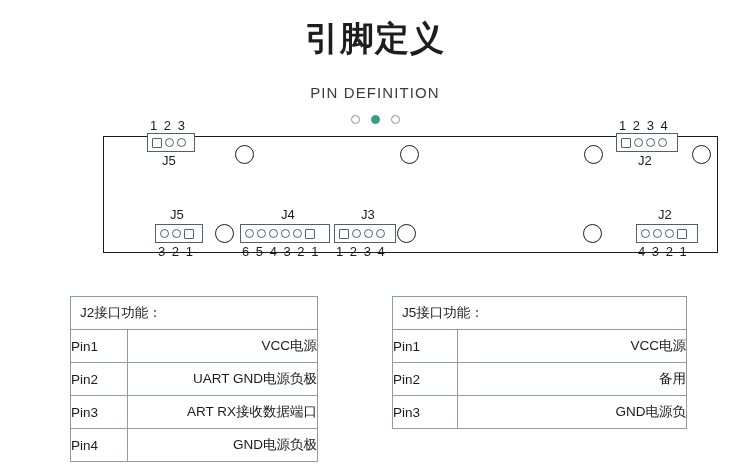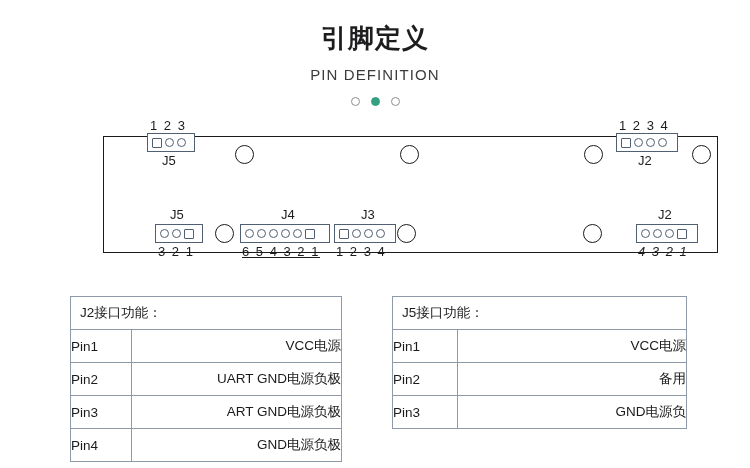--- a/index.html
+++ b/index.html
@@ -9,32 +9,32 @@
     font-family:"Liberation Sans","DejaVu Sans",sans-serif;
     color:#231f20;
     position:relative;
     overflow:hidden;
   }
   .page{position:relative;width:750px;height:468px;}
 
   
   .header{position:absolute;left:0;top:0;width:750px;text-align:center;}
   .title{
-    font-size:26px;line-height:40px;
+    font-size:34px;line-height:40px;
     font-weight:700;
     letter-spacing:1px;
     color:#1d1d1f;
     margin-top:18px;
     font-family:"DejaVu Sans","Liberation Sans",sans-serif;
   }
   .subtitle{
     font-size:15px;line-height:18px;
     letter-spacing:1.1px;
     color:#3c3c3e;
-    margin-top:8px;
+    margin-top:26px;
     font-family:"Liberation Sans",sans-serif;
   }
   .dots{margin-top:13px;display:flex;justify-content:center;align-items:center;gap:11px;}
   .dot{width:9px;height:9px;border-radius:50%;box-sizing:border-box;
        border:1.3px solid #8d8f92;background:transparent;}
   .dot.active{background:#35a07f;border-color:#35a07f;}
 
   
   .board-wrap{position:absolute;left:0;top:118px;width:726px;height:150px;margin-left:34px;}
   .board{
@@ -101,21 +101,21 @@
   .tbl td{
     border:1px solid #8f9aa8;
     padding:0;
     height:32px;
     vertical-align:middle;
     font-weight:400;
   }
   .tbl td.hdr{ padding-left:9px; text-align:left;}
   .tbl td.pin-cell{ text-align:left; width:66px;}
   .tbl td.fn-cell{ padding-left:10px; text-align:right;}
-  .tbl-j2{left:70px;top:296px;width:272px;}
+  .tbl-j2{left:70px;top:296px;width:248px;}
   .tbl-j5{left:392px;top:296px;width:295px;}
   .tbl-j2 td.fn-cell{width:229px;}
   .tbl-j5 td.fn-cell{width:228px;}
 </style>
 </head>
 <body>
 
 <div class="page">
 
   <div class="header">
@@ -167,58 +167,58 @@
 
     <div class="conn-label" style="left:247px;top:90px;text-align:center;">J4</div>
     <div class="conn" style="left:206px;top:106px;width:90px;height:19px;">
       <span class="pin"></span>
       <span class="pin"></span>
       <span class="pin"></span>
       <span class="pin"></span>
       <span class="pin"></span>
       <span class="pin sq"></span>
     </div>
-    <div class="pin-nums" style="left:208px;top:127px;text-decoration:underline;">6 5 4 3 2 1</div>
+    <div class="pin-nums" style="left:208px;top:127px;">6 5 4 3 2 1</div>
 
     <div class="conn-label" style="left:327px;top:90px;">J3</div>
     <div class="conn" style="left:300px;top:106px;width:62px;height:19px;">
       <span class="pin sq"></span>
       <span class="pin"></span>
       <span class="pin"></span>
       <span class="pin"></span>
     </div>
     <div class="pin-nums" style="left:302px;top:127px;">1 2 3 4</div>
 
     <div class="conn-label" style="left:624px;top:90px;">J2</div>
     <div class="conn" style="left:602px;top:106px;width:62px;height:19px;">
       <span class="pin"></span>
       <span class="pin"></span>
       <span class="pin"></span>
       <span class="pin sq"></span>
     </div>
-    <div class="pin-nums" style="left:604px;top:127px;font-style:italic;">4 3 2 1</div>
+    <div class="pin-nums" style="left:604px;top:127px;">4 3 2 1</div>
 
   </div>
 
   <table class="tbl tbl-j2">
     <tbody>
         <tr>
       <td class="hdr" colspan="2">J2接口功能：</td>
     </tr>
     <tr>
       <td class="pin-cell">Pin1</td>
       <td class="fn-cell">VCC电源</td>
     </tr>
     <tr>
       <td class="pin-cell">Pin2</td>
       <td class="fn-cell">UART  GND电源负极</td>
     </tr>
     <tr>
       <td class="pin-cell">Pin3</td>
-      <td class="fn-cell">ART  GND电源负极</td>
+      <td class="fn-cell">ART  RX接收数据端口</td>
     </tr>
     <tr>
       <td class="pin-cell">Pin4</td>
       <td class="fn-cell">GND电源负极</td>
     </tr>
   </tbody>
     </table>
 
   <table class="tbl tbl-j5">
     <tbody>

